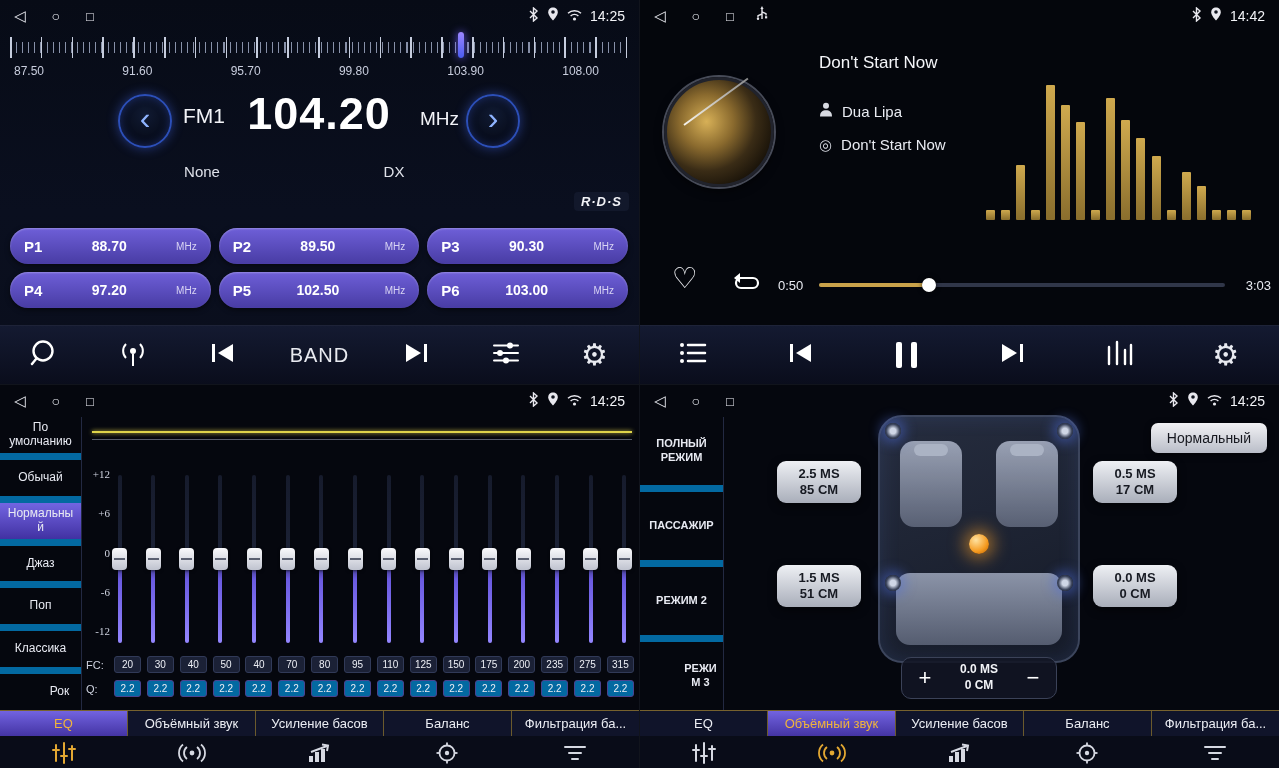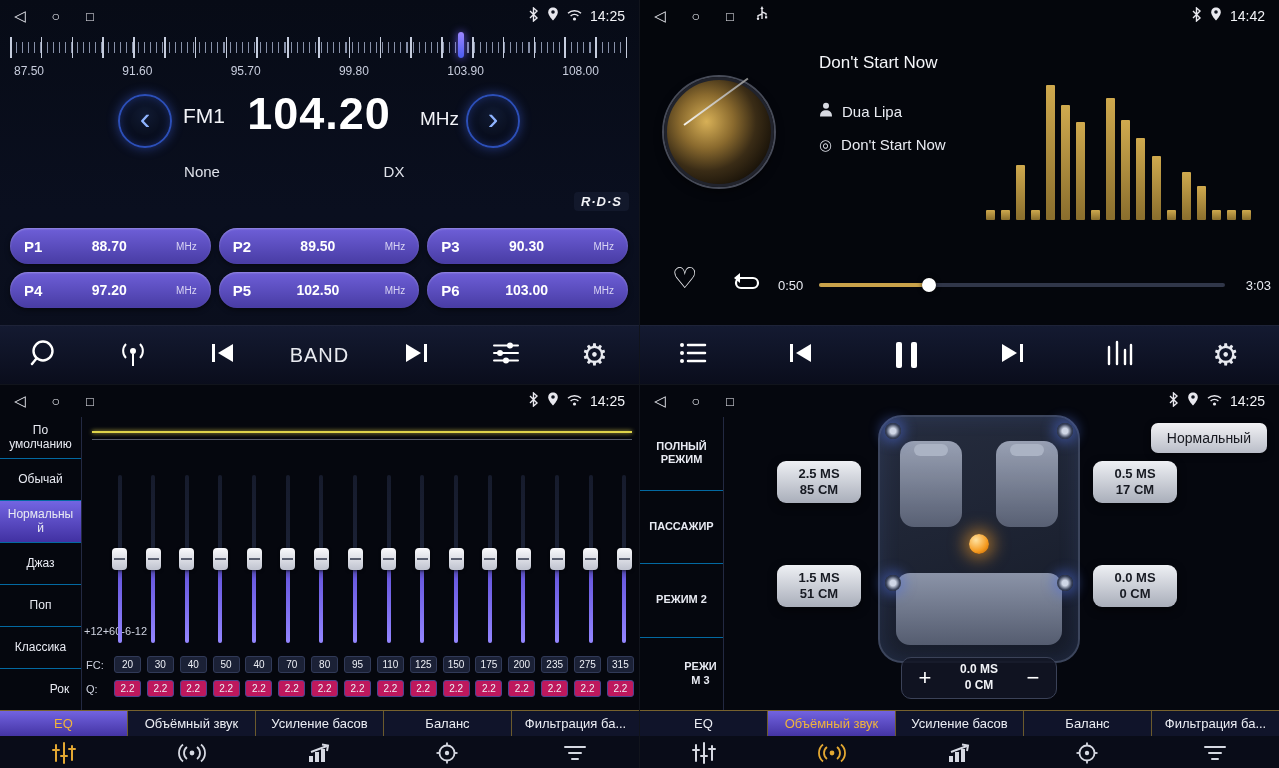--- a/index.html
+++ b/index.html
@@ -83,47 +83,47 @@
   #progress-fill { height:100%; background:#c9a24a; border-radius:2px; }
   #progress-knob { position:absolute; top:-5px; width:14px; height:14px; border-radius:50%; background:#fff;
     box-shadow:0 0 5px rgba(0,0,0,.7); }
   .pause-icon { display:flex; gap:9px; }
   .pause-icon i { width:6px; height:26px; background:#fff; border-radius:2px; }
 
   
   .side-list { position:absolute; left:0; top:32px; bottom:58px; width:82px; border-right:1px solid #232942;
     display:flex; flex-direction:column; }
   .side-item { flex:1; display:flex; align-items:center; justify-content:center; text-align:center;
-    font-size:12px; color:#e8eaf2; padding:2px 5px; border-bottom:1px solid #0369a1; line-height:1.15; word-break:break-word; }
+    font-size:12px; color:#e8eaf2; padding:2px 5px; border-bottom:7px solid #0369a1; line-height:1.15; word-break:break-word; }
   .side-item:last-child { border-bottom:none;margin-left:38px; }
   .side-item.selected { background:linear-gradient(180deg,#7365e2,#4131a2); }
   #q-sf .side-list { width:84px; }
   #q-sf .side-item { font-size:11px; font-weight:700; line-height:1.25; }
 
   
   .eq-curve { position:absolute; left:92px; right:7px; top:46px; height:2px; background:#ded34a; box-shadow:0 0 4px #ded34a; }
   .eq-curve2 { position:absolute; left:92px; right:7px; top:54px; height:1px; background:#9aa2b6; opacity:.55; }
   #eq-scale { position:absolute; left:84px; top:84px; height:168px; width:26px;
-    display:flex; flex-direction:row; justify-content:space-between; align-items:flex-end; }
+    display:flex; flex-direction:column; justify-content:space-between; align-items:flex-end;font-family:Liberation Serif, serif; }
   .eq-scale-label { font-size:11px; color:#cfd3e0; line-height:1; }
   #eq-sliders { position:absolute; left:112px; right:7px; top:90px; height:168px;
     display:flex; justify-content:space-between; }
   .eq-slider { position:relative; width:15px; height:100%; }
   .eq-track { position:absolute; left:50%; transform:translateX(-50%); width:4px; top:0; bottom:0; border-radius:2px;
     background:linear-gradient(180deg,#161b2c 0%,#1c2236 48%,#6a5ae0 62%,#9486ff 100%); }
   .eq-handle { position:absolute; left:0; width:15px; height:22px; border-radius:4px;
     background:linear-gradient(180deg,#fafafc,#bfc3cf); box-shadow:0 1px 3px rgba(0,0,0,.6); }
   .eq-handle::after { content:''; position:absolute; left:2px; right:2px; top:10px; height:2px; background:#5a5f70; }
   .fc-row, .q-row { position:absolute; left:86px; right:5px; display:flex; align-items:center; gap:4px; }
   .fc-row { top:271px; } .q-row { top:295px; }
   .row-label { width:24px; font-size:11px; color:#cfd3e0; flex:0 0 auto; }
   #fc-values, #q-values { flex:1; display:flex; justify-content:space-between; }
   .fc-badge, .q-badge { width:27px; text-align:center; font-size:10px; padding:2px 0; border-radius:3px; color:#eceef4; }
   .fc-badge { background:#1b2136; border:1px solid #313a58; }
-  .q-badge { background:#be185d; border:1px solid #4a4390; }
+  .q-badge { background:#0369a1; border:1px solid #4a4390; }
 
   
   .tabbar { position:absolute; left:0; right:0; bottom:0; height:58px; background:#090c18; border-top:1px solid #77622e; }
   .tab-labels { display:flex; height:25px; background:#10142a; }
   .tab { flex:1; display:flex; align-items:center; justify-content:center; font-size:13px; color:#eceef4;
     border-right:1px solid #6b5a2c; overflow:hidden; white-space:nowrap; }
   .tab:last-child { border-right:none; }
   .tab.active { background:linear-gradient(180deg,#7263e0,#4434a4); color:#f0b43c; }
   .tab-icons { display:flex; height:33px; align-items:center; }
   .tab-icon-cell { flex:1; display:flex; align-items:center; justify-content:center; color:#d6d9e2; }

